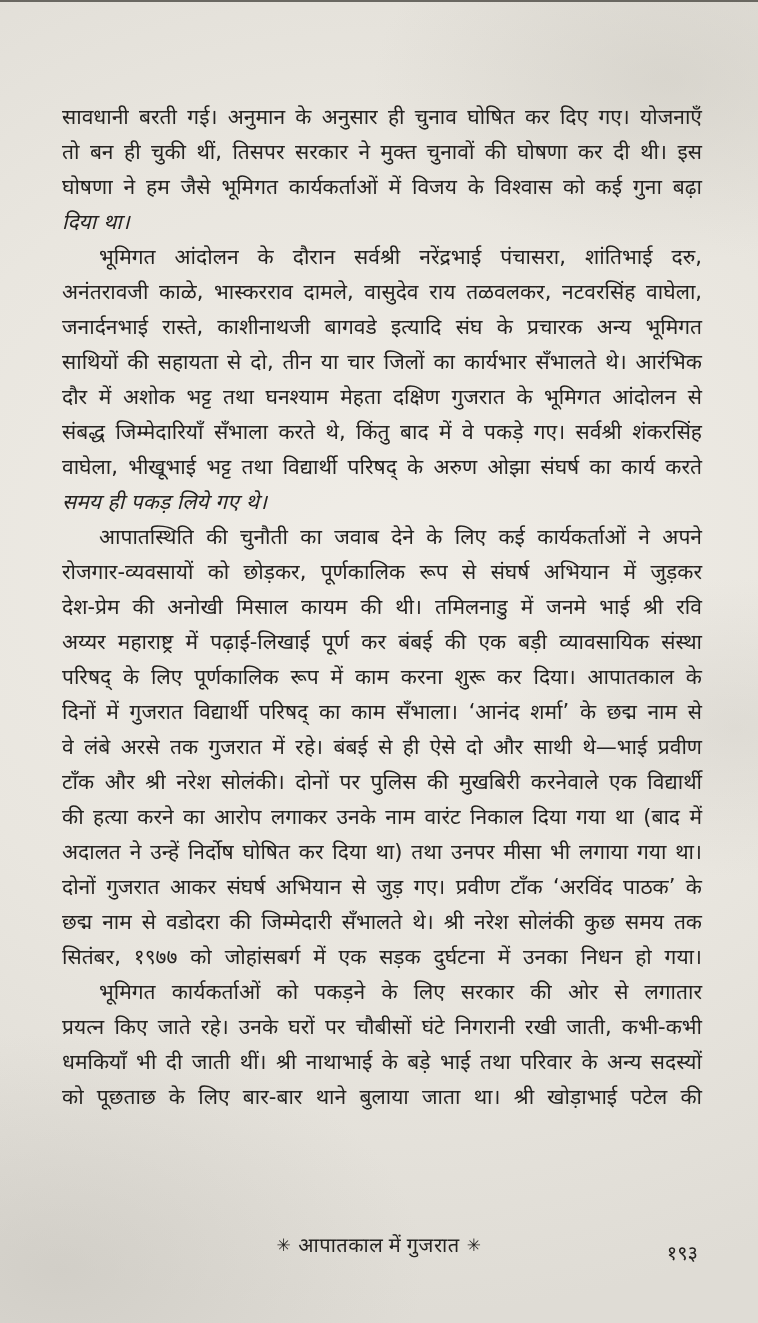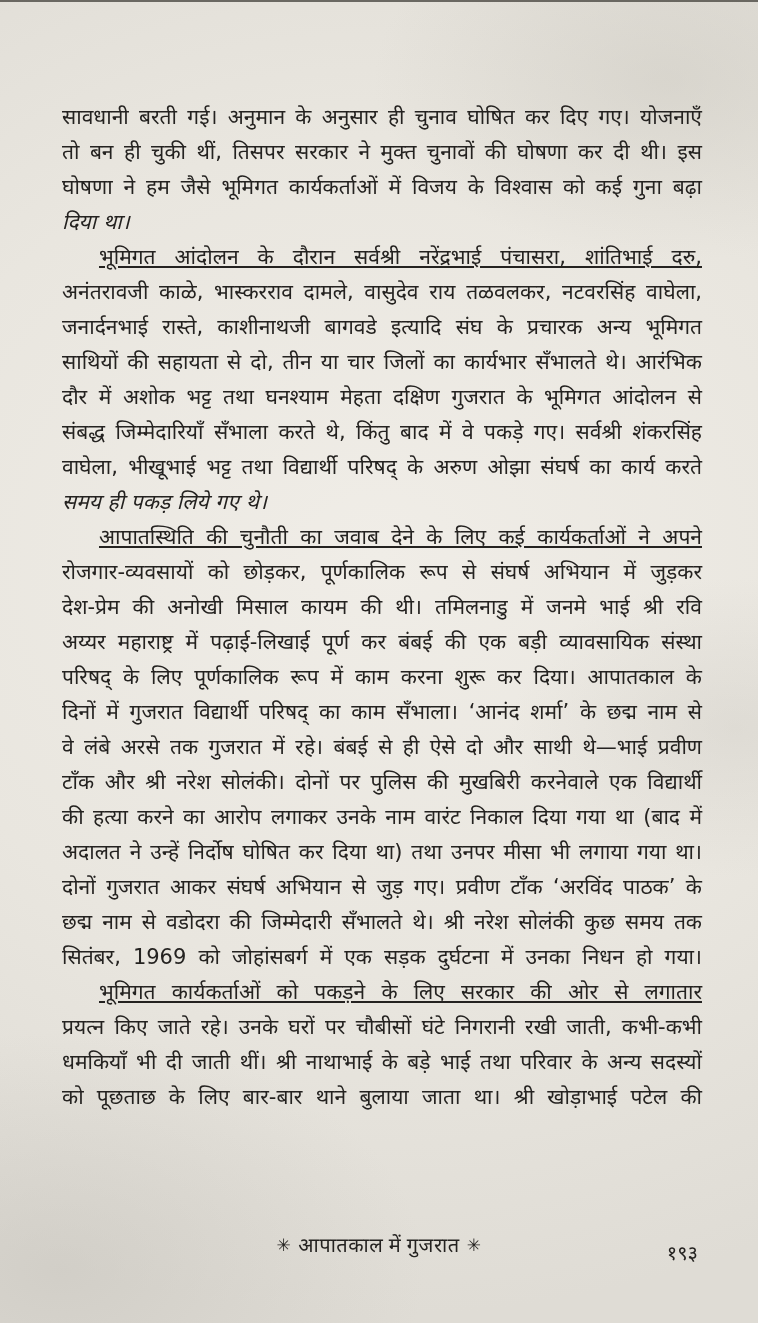--- a/index.html
+++ b/index.html
@@ -31,21 +31,21 @@
     font-size: 21px;
     line-height: 35px;
     font-weight: 500;
   }
   .line {
     text-align: justify;
     text-align-last: justify;
     min-height: 35px;
   }
   .line.flush { text-align-last: left; font-style: italic; }
-  .line.first-indent { text-indent: 37px; text-decoration: underline; }
+  .line.first-indent { text-indent: 37px; }
   .footer {
     position: absolute;
     top: 1231px;
     left: 0;
     width: 100%;
     height: 32px;
     font-size: 20px;
   }
   .running-title {
     position: absolute;
@@ -87,21 +87,21 @@
       <div class="line">देश-प्रेम की अनोखी मिसाल कायम की थी। तमिलनाडु में जनमे भाई श्री रवि</div>
       <div class="line">अय्यर महाराष्ट्र में पढ़ाई-लिखाई पूर्ण कर बंबई की एक बड़ी व्यावसायिक संस्था</div>
       <div class="line">परिषद् के लिए पूर्णकालिक रूप में काम करना शुरू कर दिया। आपातकाल के</div>
       <div class="line">दिनों में गुजरात विद्यार्थी परिषद् का काम सँभाला। ‘आनंद शर्मा’ के छद्म नाम से</div>
       <div class="line">वे लंबे अरसे तक गुजरात में रहे। बंबई से ही ऐसे दो और साथी थे—भाई प्रवीण</div>
       <div class="line">टाँक और श्री नरेश सोलंकी। दोनों पर पुलिस की मुखबिरी करनेवाले एक विद्यार्थी</div>
       <div class="line">की हत्या करने का आरोप लगाकर उनके नाम वारंट निकाल दिया गया था (बाद में</div>
       <div class="line">अदालत ने उन्हें निर्दोष घोषित कर दिया था) तथा उनपर मीसा भी लगाया गया था।</div>
       <div class="line">दोनों गुजरात आकर संघर्ष अभियान से जुड़ गए। प्रवीण टाँक ‘अरविंद पाठक’ के</div>
       <div class="line">छद्म नाम से वडोदरा की जिम्मेदारी सँभालते थे। श्री नरेश सोलंकी कुछ समय तक</div>
-      <div class="line">सितंबर, 1969 को जोहांसबर्ग में एक सड़क दुर्घटना में उनका निधन हो गया।</div>
+      <div class="line">सितंबर, १९७७ को जोहांसबर्ग में एक सड़क दुर्घटना में उनका निधन हो गया।</div>
       <div class="line first-indent">भूमिगत कार्यकर्ताओं को पकड़ने के लिए सरकार की ओर से लगातार</div>
       <div class="line">प्रयत्न किए जाते रहे। उनके घरों पर चौबीसों घंटे निगरानी रखी जाती, कभी-कभी</div>
       <div class="line">धमकियाँ भी दी जाती थीं। श्री नाथाभाई के बड़े भाई तथा परिवार के अन्य सदस्यों</div>
       <div class="line">को पूछताछ के लिए बार-बार थाने बुलाया जाता था। श्री खोड़ाभाई पटेल की</div>
     </main>
 
   <footer class="footer">
     <div class="running-title">
       <span class="ornament">✳</span><span>आपातकाल में गुजरात</span><span class="ornament">✳</span>
     </div>

